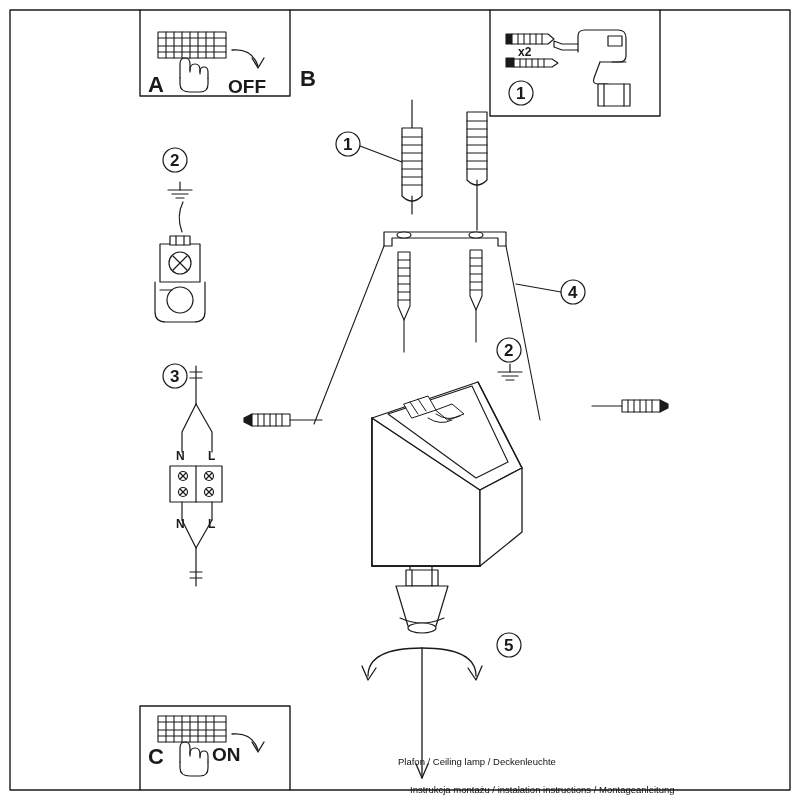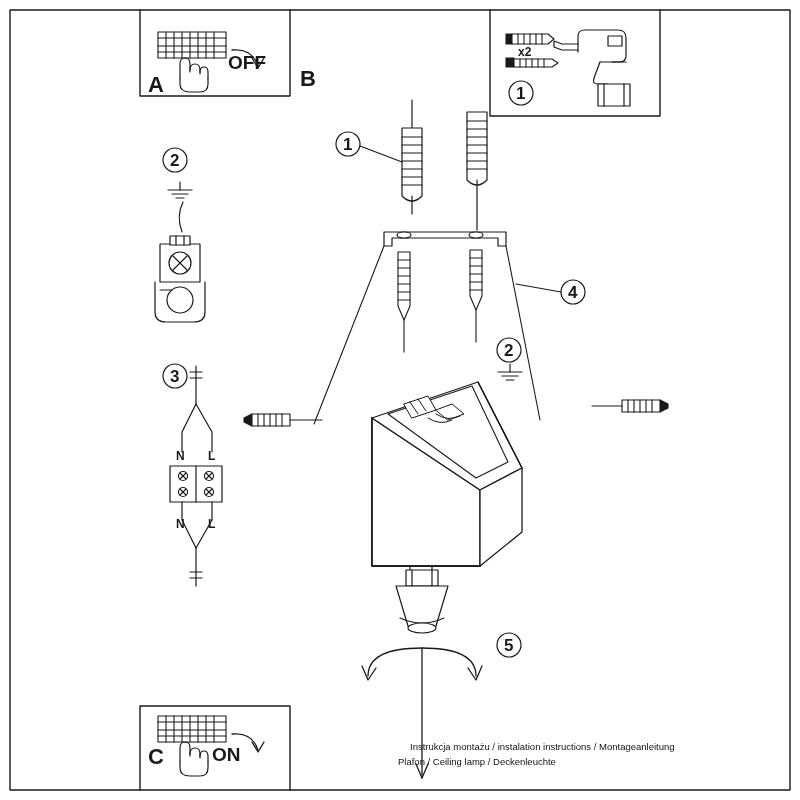--- a/index.html
+++ b/index.html
@@ -354,34 +354,34 @@
         <line x1="510" y1="364" x2="510" y2="372"></line>
       </g>
 
     </g>
   </svg>
 
   <div class="lbl lbl-big" style="left:148px; top:72px;">A</div>
   <div class="lbl lbl-big" style="left:300px; top:66px;">B</div>
   <div class="lbl lbl-big" style="left:148px; top:744px;">C</div>
 
-  <div class="lbl lbl-onoff" style="left:228px; top:52px;">OFF</div>
+  <div class="lbl lbl-onoff" style="left:228px; top:76px;">OFF</div>
   <div class="lbl lbl-onoff" style="left:212px; top:744px;">ON</div>
 
   <div class="lbl lbl-small" style="left:518px; top:46px;">x2</div>
 
   <div class="lbl lbl-step" style="left:343px; top:135px;">1</div>
   <div class="lbl lbl-step" style="left:516px; top:84px;">1</div>
   <div class="lbl lbl-step" style="left:170px; top:151px;">2</div>
   <div class="lbl lbl-step" style="left:504px; top:341px;">2</div>
   <div class="lbl lbl-step" style="left:170px; top:367px;">3</div>
   <div class="lbl lbl-step" style="left:568px; top:283px;">4</div>
   <div class="lbl lbl-step" style="left:504px; top:636px;">5</div>
 
   <div class="lbl lbl-term" style="left:176px; top:450px;">N</div>
   <div class="lbl lbl-term" style="left:208px; top:450px;">L</div>
   <div class="lbl lbl-term" style="left:176px; top:518px;">N</div>
   <div class="lbl lbl-term" style="left:208px; top:518px;">L</div>
 
-  <div class="lbl lbl-foot" style="left:410px; top:742px;">Instrukcja montażu / instalation instructions / Montageanleitung</div>
+  <div class="lbl lbl-foot" style="left:410px; top:785px;">Instrukcja montażu / instalation instructions / Montageanleitung</div>
   <div class="lbl lbl-foot" style="left:398px; top:757px;">Plafon / Ceiling lamp / Deckenleuchte</div>
 
 </div>
 
 </body></html>

